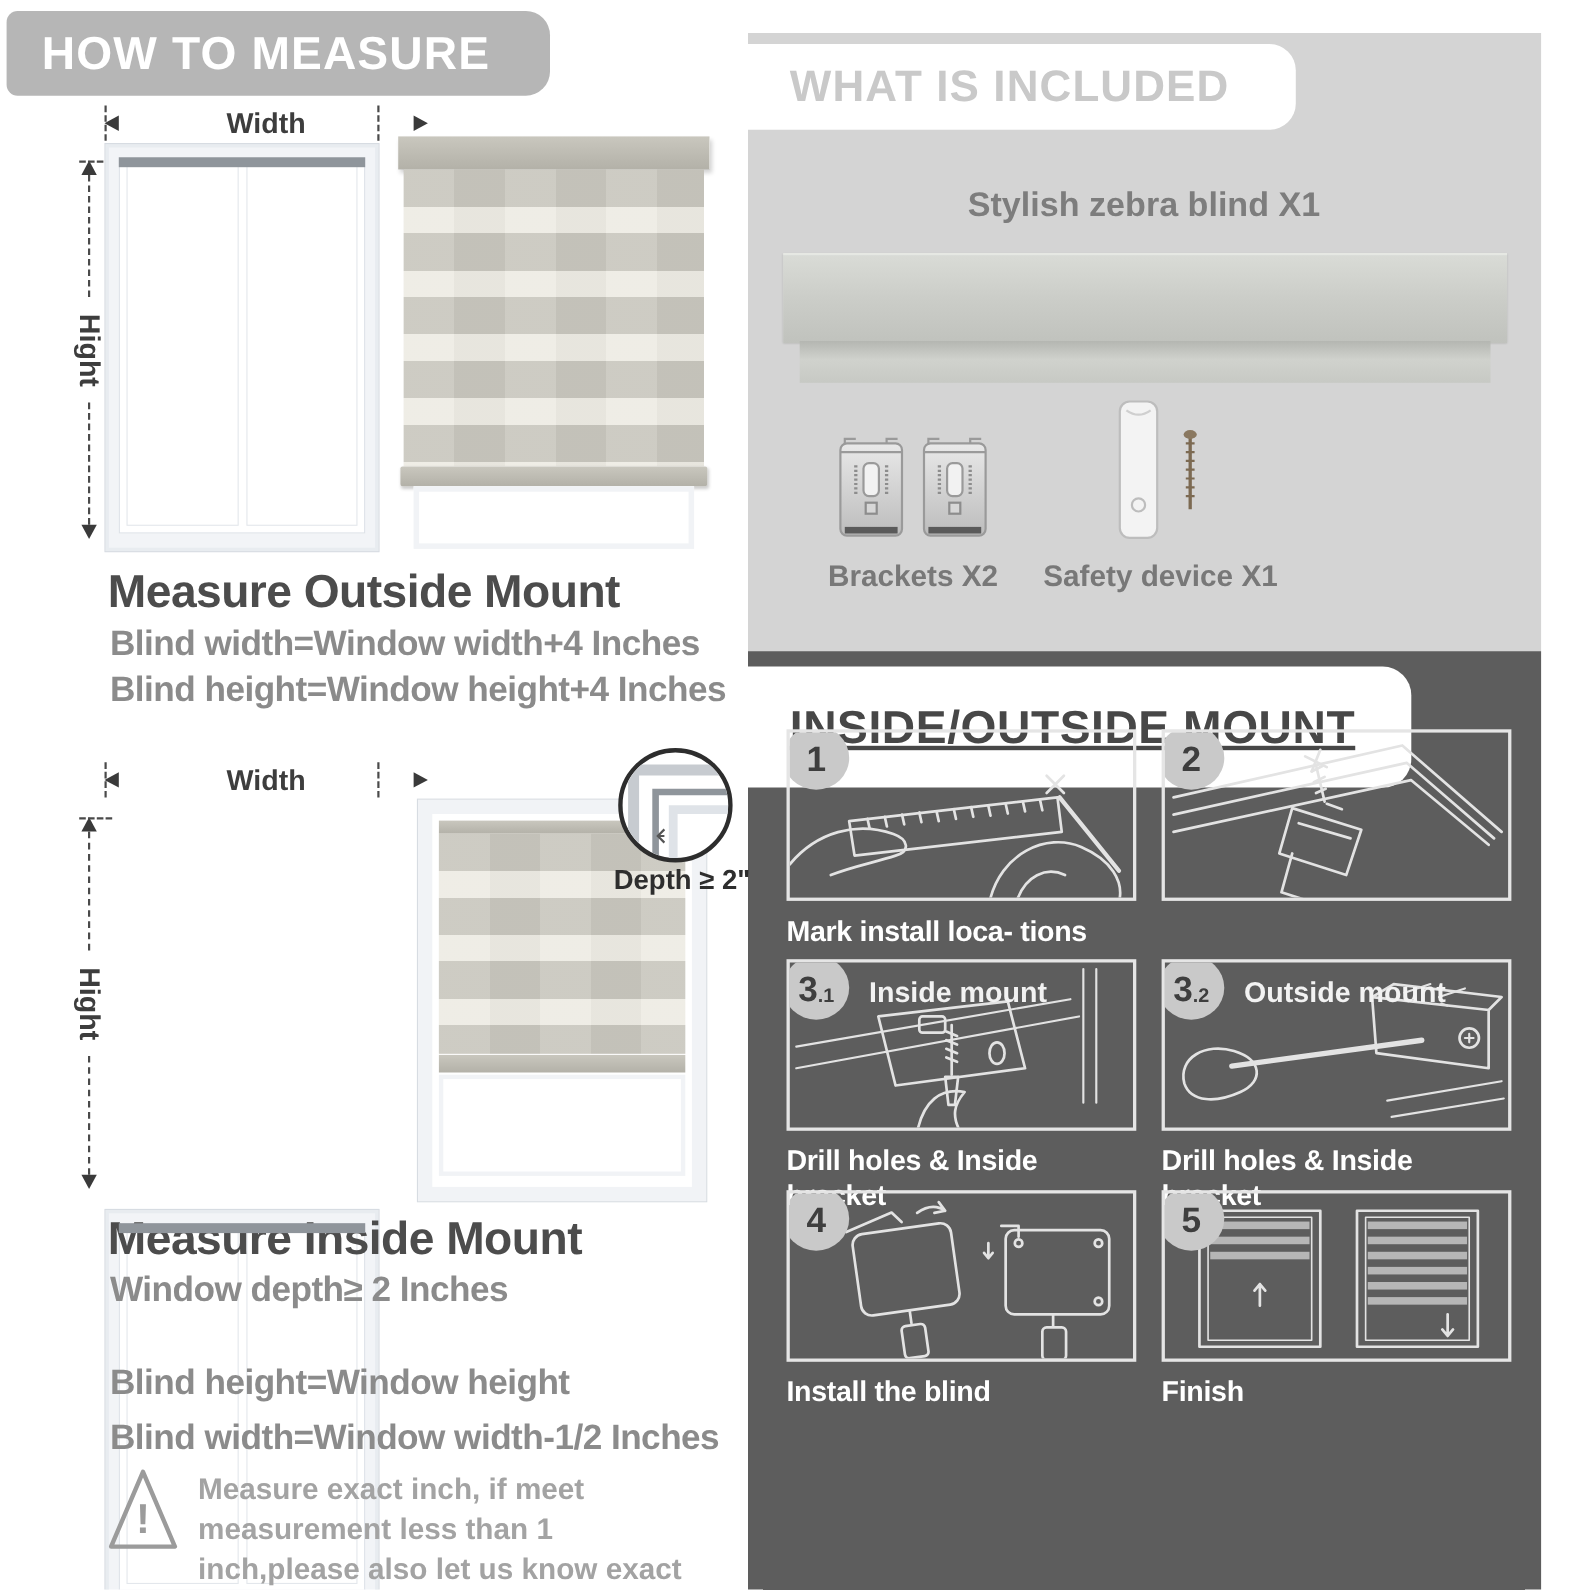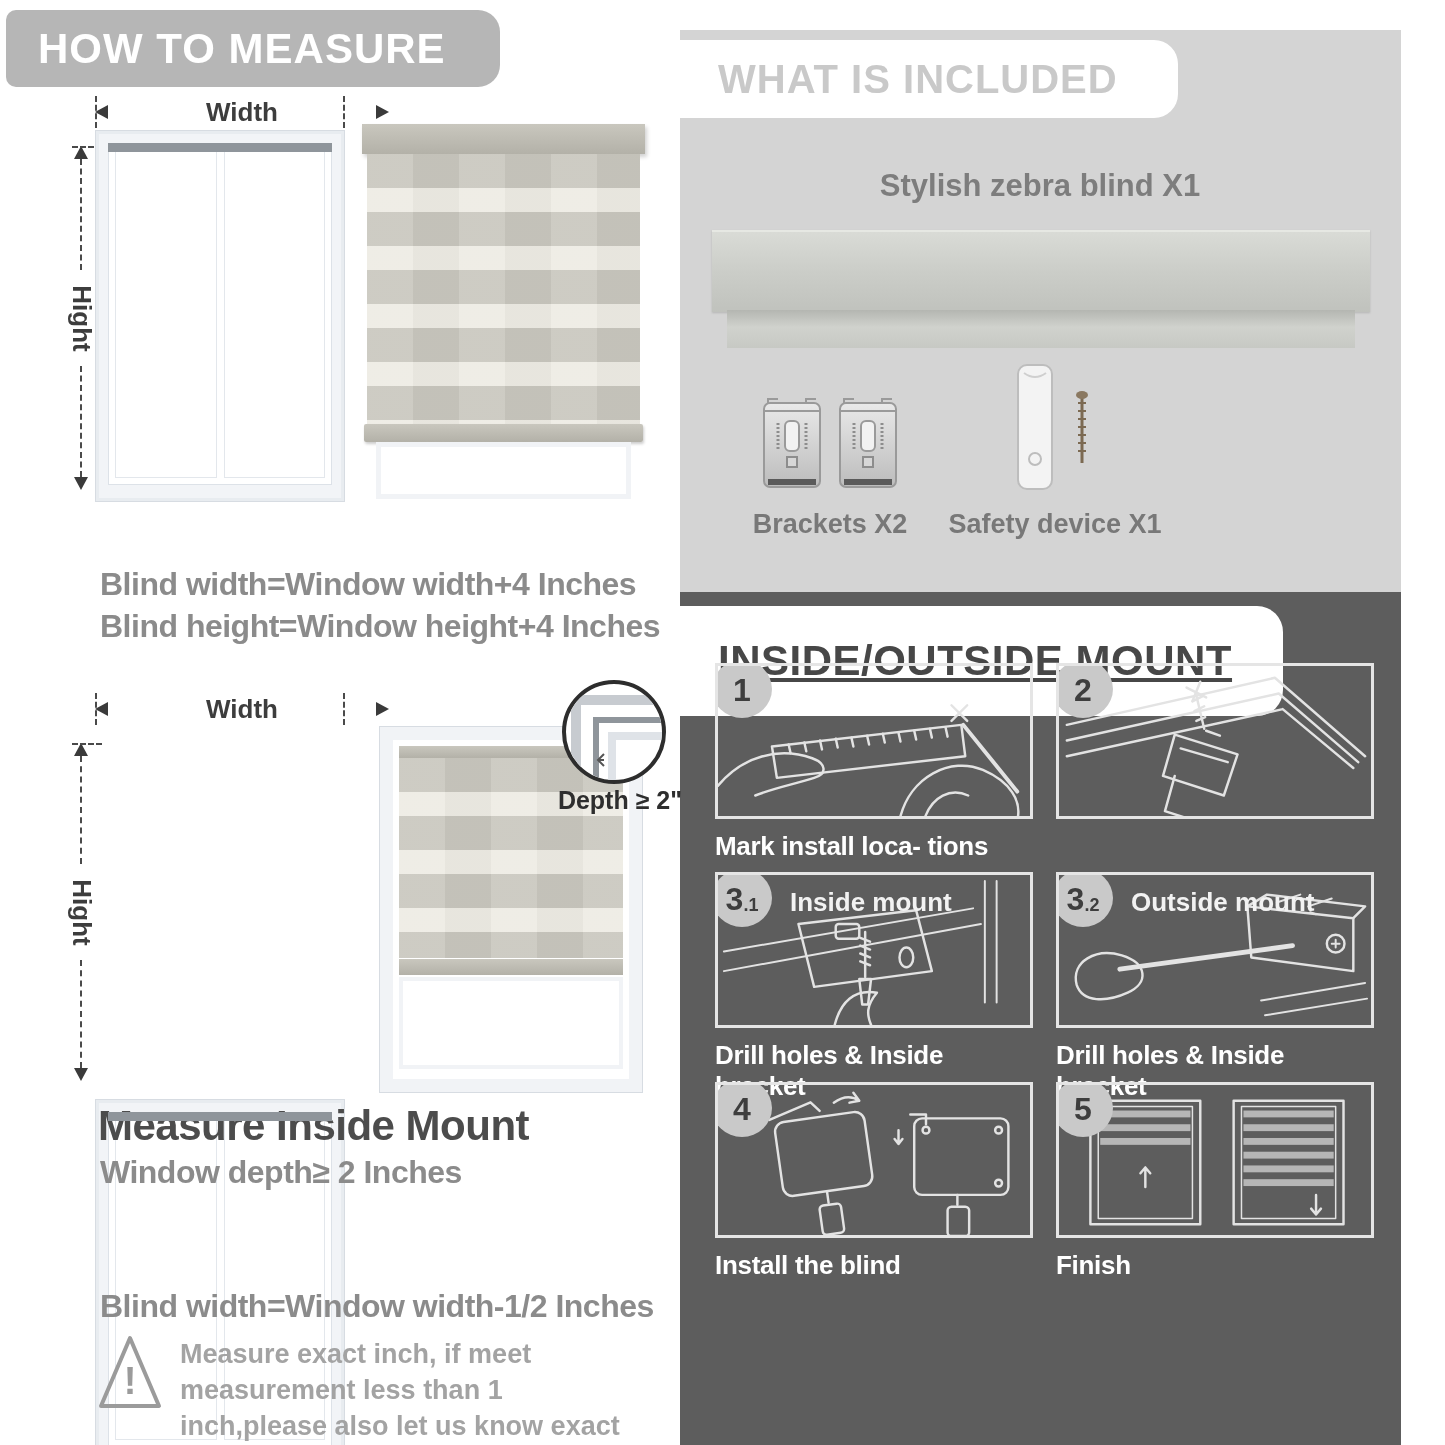--- a/index.html
+++ b/index.html
@@ -156,20 +156,21 @@
   <div class="blindA">
     <div class="rail rail-top"></div>
     <div class="zebra"></div>
     <div class="rail rail-bot"></div>
     <div class="under">
       <div class="pane"></div>
         <div class="pane"></div>
     </div>
   </div>
 
+  <div class="h-sec" style="top:514px;">Measure Outside Mount</div>
   <div class="p-sec" style="top:566px;">Blind width=Window width+4 Inches</div>
   <div class="p-sec" style="top:608px;">Blind height=Window height+4 Inches</div>
 
   <div class="harrow" style="left:95px;top:701px;width:250px;">
     <span class="ah l"></span>
     <span class="hdash"></span>
     <span class="hlbl">Width</span>
     <span class="hdash"></span>
     <span class="ah r"></span>
   </div>
@@ -222,20 +223,21 @@
       <path d="M30 96 V36 H96" fill="none" stroke="#8f959b" stroke-width="6"></path>
       <path d="M46 96 V52 H96" fill="none" stroke="#dfe3e8" stroke-width="8"></path>
       <path d="M38 70 l-6 6 6 6 M38 76 h-6" fill="none" stroke="#555" stroke-width="2"></path>
     </svg>
   </div>
   <div class="depth-lbl">Depth ≥ 2"</div>
 
   <div class="h-sec" style="top:1102px;">Measure Inside Mount</div>
   <div class="p-sec" style="top:1154px;">Window depth≥ 2 Inches</div>
   <div class="p-sec" style="top:1248px;margin-top:40px;">Blind width=Window width-1/2 Inches</div>
+  <div class="p-sec" style="top:1238px;">Blind height=Window height</div>
 
   <div class="warn-tri">
     <svg width="68" height="84" viewBox="0 0 68 84">
       <path d="M34 8 L63 76 H5 Z" fill="none" stroke="#9b9b9b" stroke-width="4" stroke-linejoin="round"></path>
       <text x="34" y="64" text-anchor="middle" font-size="38" font-family="Liberation Sans, sans-serif" font-weight="bold" fill="#9b9b9b">!</text>
     </svg>
   </div>
   <div class="warn-text">Measure exact inch, if meet measurement less than 1 inch,please also let us know exact measurement, please do not leave it</div>
 </div>
 

